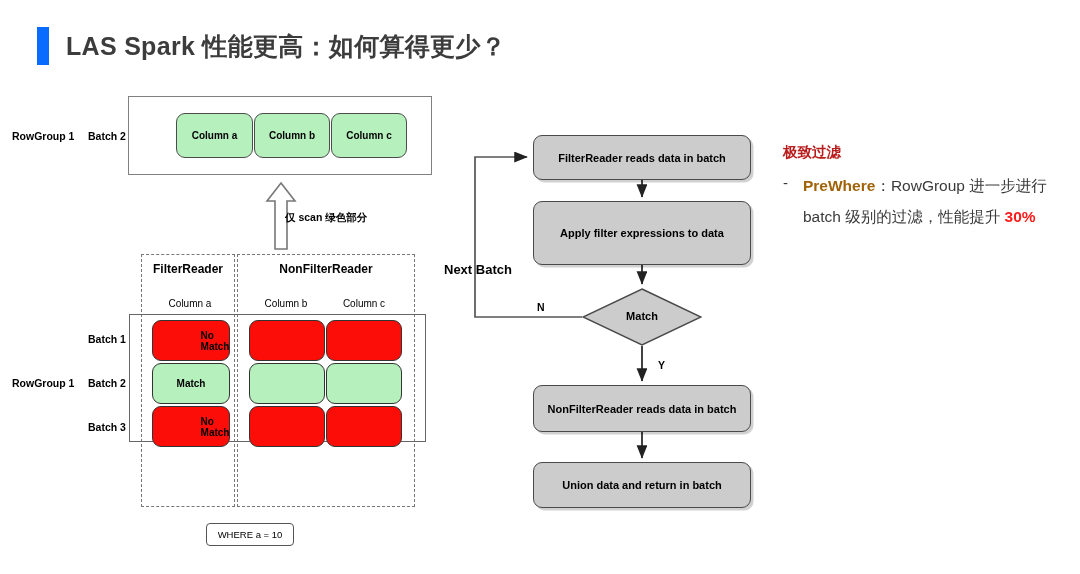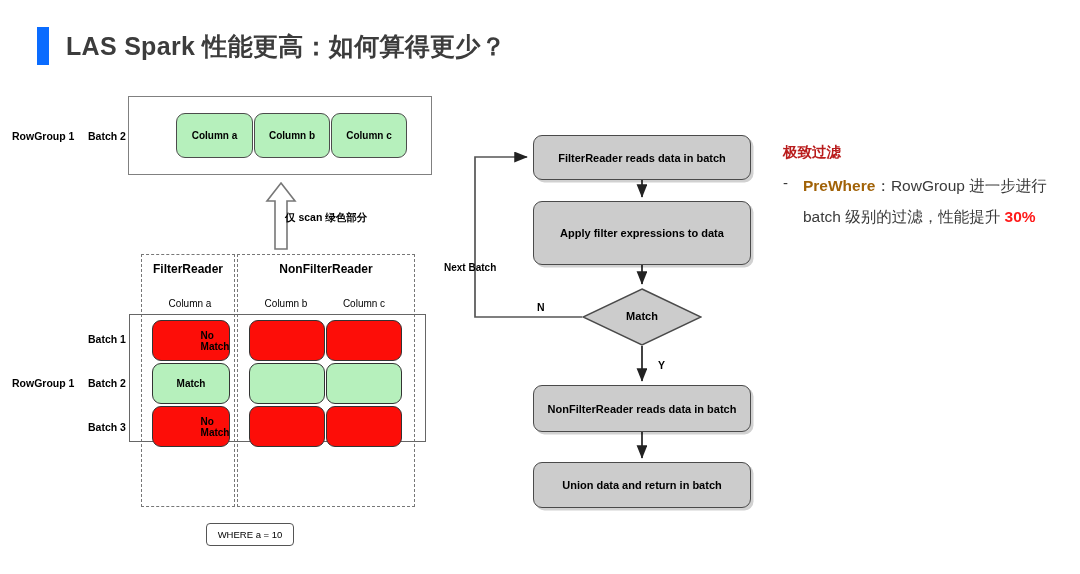--- a/index.html
+++ b/index.html
@@ -81,21 +81,21 @@
     box-shadow:2.5px 2.5px 0 rgba(0,0,0,.18);
   }
   #fnode-1{top:135px;height:45px;}
   #fnode-2{top:201px;height:64px;}
   #fnode-3{top:385px;height:47px;}
   #fnode-4{top:462px;height:46px;}
 
   #diamond-wrap{left:578px;top:288px;width:120px;height:58px;}
   #diamond-label{left:578px;top:310px;width:120px;text-align:center;font-size:11px;font-weight:bold;color:#000;}
 
-  #lbl-next-batch{left:440px;top:262px;font-size:10px;font-weight:bold;color:#000;}
+  #lbl-next-batch{left:440px;top:262px;font-size:13px;font-weight:bold;color:#000;}
   #lbl-n{left:533px;top:301px;font-size:10.5px;font-weight:bold;color:#000;}
   #lbl-y{left:654px;top:359px;font-size:10.5px;font-weight:bold;color:#000;}
 
   
   #rp-heading{left:779px;top:143px;font-size:14.5px;font-weight:bold;color:#b91c1c;}
   #rp-dash{left:779px;top:174px;font-size:15px;color:#3a3a3a;}
   #rp-body{
     left:799px;top:170px;width:260px;
     font-size:15.5px;line-height:31px;color:#3a3a3a;
   }

